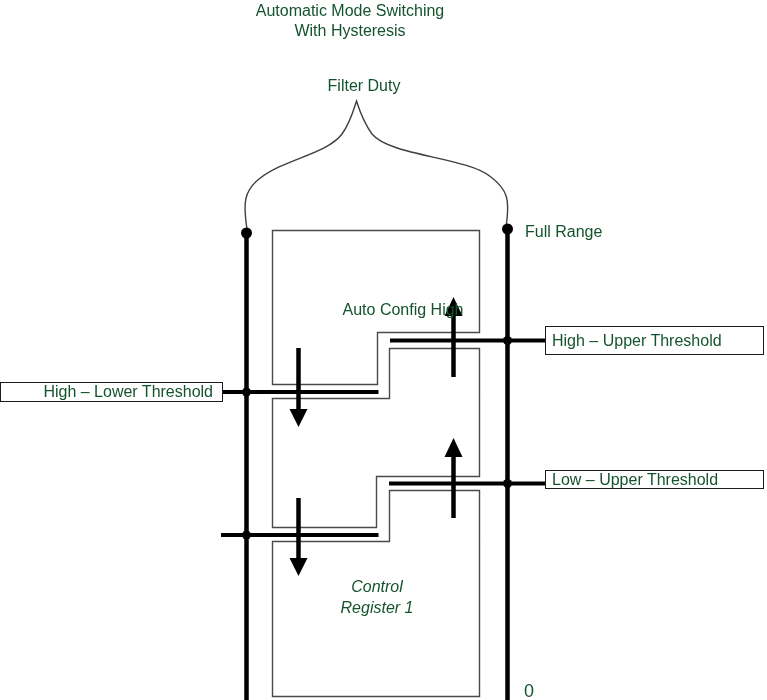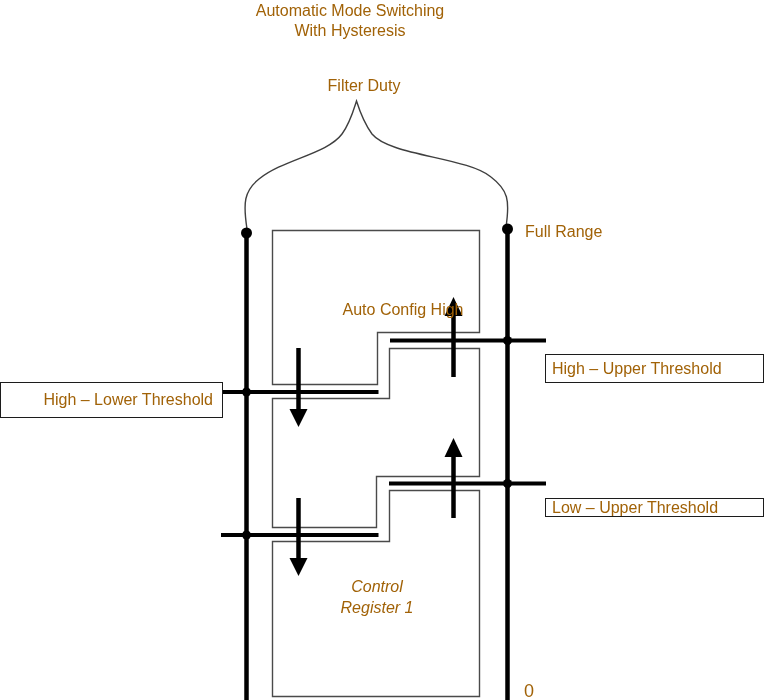--- a/index.html
+++ b/index.html
@@ -6,21 +6,21 @@
     margin: 0;
     padding: 0;
     background: #ffffff;
   }
   .stage {
     position: relative;
     width: 767px;
     height: 700px;
     background: #ffffff;
     font-family: "Liberation Sans", sans-serif;
-    color: #a16207;
+    color: #14532d;
     overflow: hidden;
   }
   .stage svg {
     position: absolute;
     left: 0;
     top: 0;
   }
   .txt {
     position: absolute;
     font-size: 16px;
@@ -76,30 +76,29 @@
     border: 1.5px solid #1c1c1c;
     background: #ffffff;
     font-size: 16px;
     display: flex;
     align-items: center;
     white-space: nowrap;
   }
   .tlabel.left-side {
     left: 0;
     width: 223px;
-    height: 36px;
+    height: 20px;
     justify-content: flex-end;
     padding-right: 9px;
   }
   .tlabel.right-side {
     left: 545px;
     width: 219px;
     justify-content: flex-start;
     padding-left: 6px;
-    margin-top: 28px;
   }
   .tl-high-upper { top: 326px; height: 29px; }
   .tl-high-lower { top: 382px; }
   .tl-low-upper  { top: 470px; height: 19px; }
   .tl-low-lower  { top: 521px; }
 </style>
 </head>
 <body>
 
 <div class="stage">

